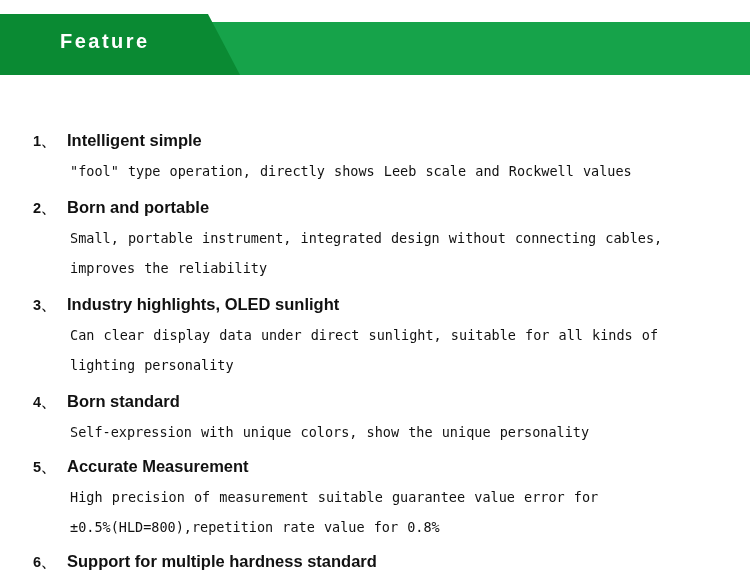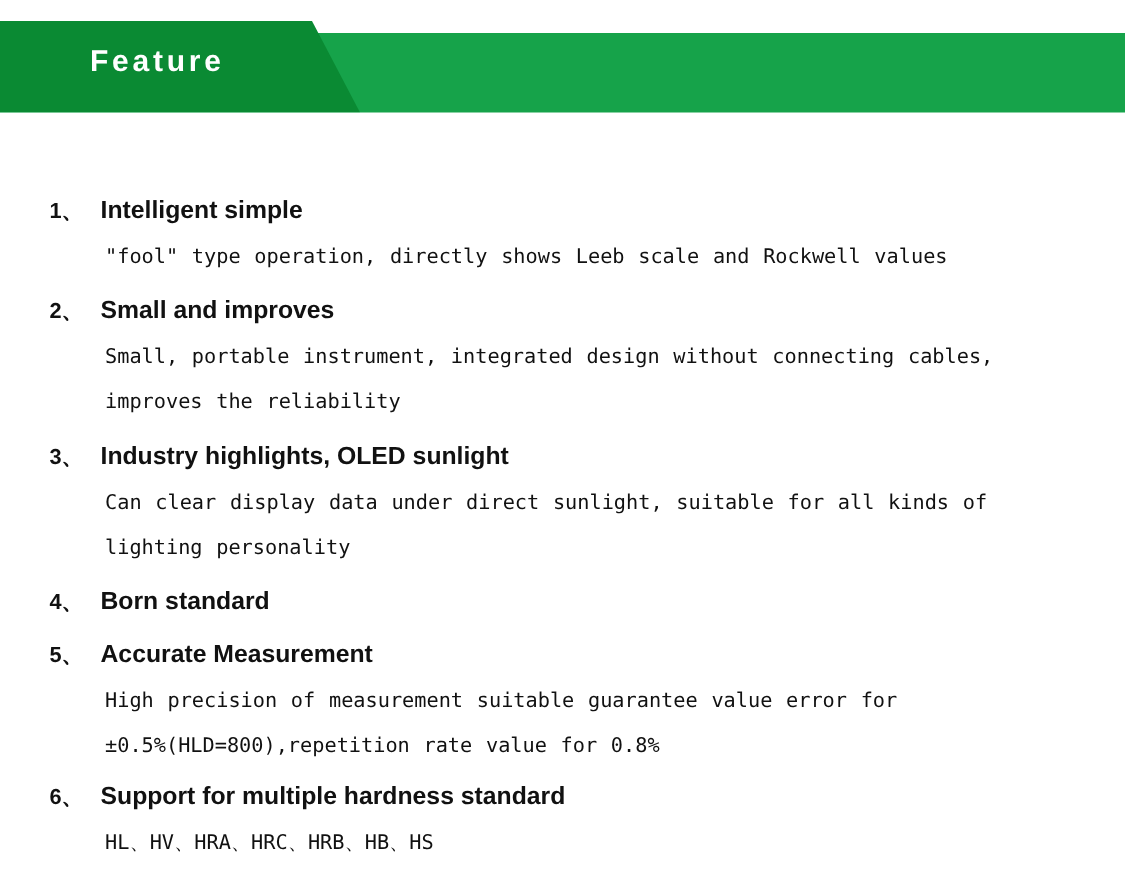--- a/index.html
+++ b/index.html
@@ -120,21 +120,21 @@
         <span class="feature-title">Intelligent simple</span>
       </div>
       <div class="feature-desc">
         <span class="desc-line">"fool" type operation, directly shows Leeb scale and Rockwell values</span>
       </div>
     </div>
 
     <div class="feature-item item-2">
       <div class="feature-head">
         <span class="feature-num">2、</span>
-        <span class="feature-title">Small and improves</span>
+        <span class="feature-title">Born and portable</span>
       </div>
       <div class="feature-desc">
         <span class="desc-line">Small, portable instrument, integrated design without connecting cables,</span>
         <span class="desc-line">improves the reliability</span>
       </div>
     </div>
 
     <div class="feature-item item-3">
       <div class="feature-head">
         <span class="feature-num">3、</span>
@@ -143,20 +143,23 @@
       <div class="feature-desc">
         <span class="desc-line">Can clear display data under direct sunlight, suitable for all kinds of</span>
         <span class="desc-line">lighting personality</span>
       </div>
     </div>
 
     <div class="feature-item item-4">
       <div class="feature-head">
         <span class="feature-num">4、</span>
         <span class="feature-title">Born standard</span>
+      </div>
+      <div class="feature-desc">
+        <span class="desc-line">Self-expression with unique colors, show the unique personality</span>
       </div>
     </div>
 
     <div class="feature-item item-5">
       <div class="feature-head">
         <span class="feature-num">5、</span>
         <span class="feature-title">Accurate Measurement</span>
       </div>
       <div class="feature-desc">
         <span class="desc-line">High precision of measurement suitable guarantee value error for</span>

